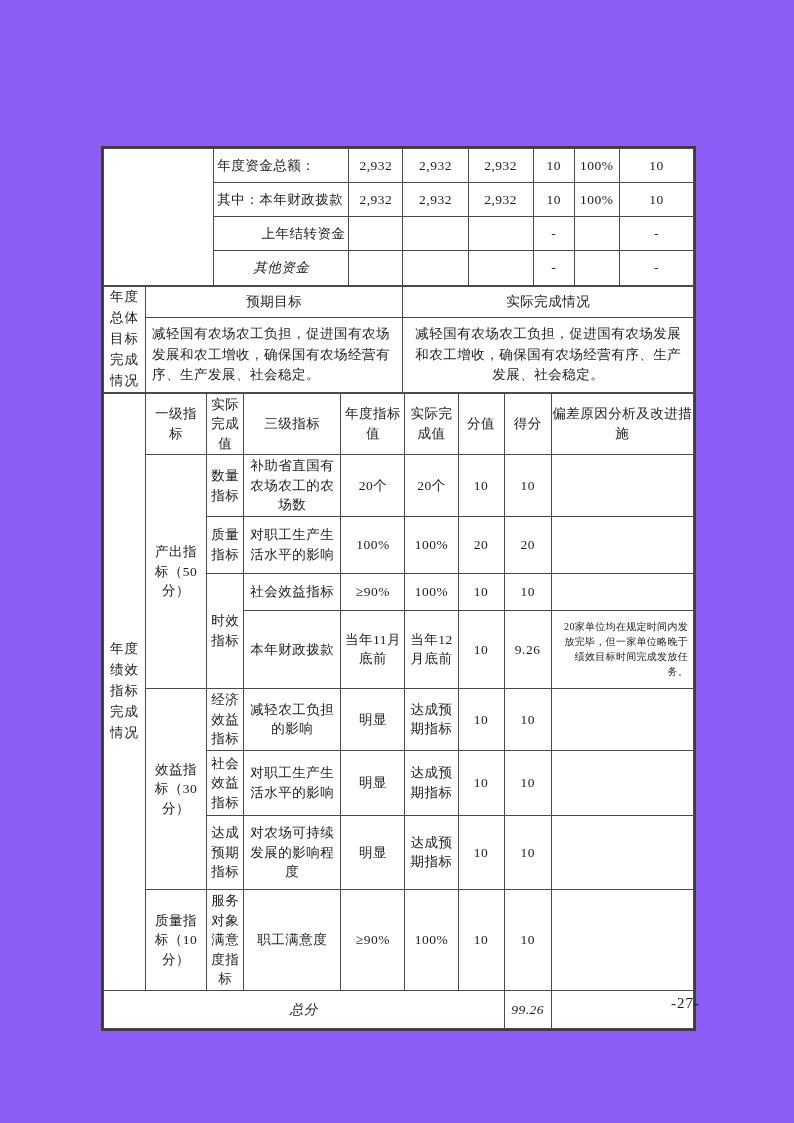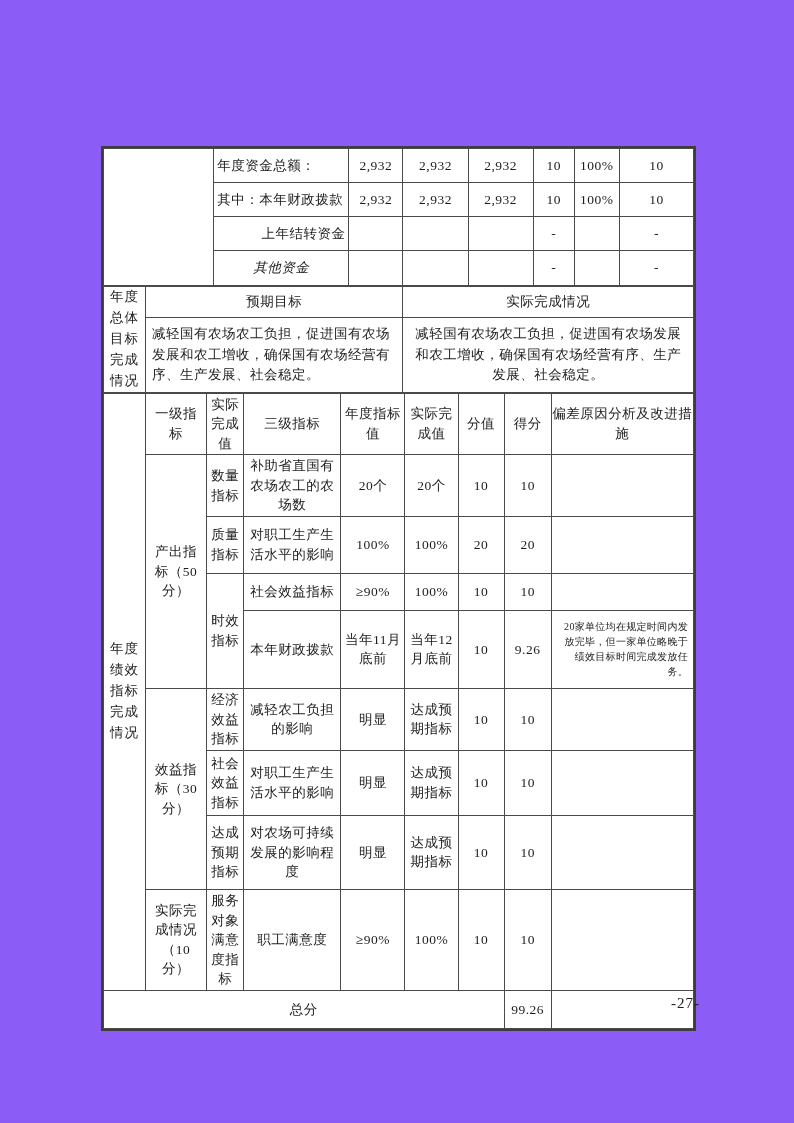--- a/index.html
+++ b/index.html
@@ -41,21 +41,21 @@
     overflow: hidden;
     word-break: break-all;
   }
   
   .h34 { height: 34px; } .h35 { height: 35px; font-style: italic; }
   .h28 { height: 28px; } .h62 { height: 62px; }
   .h52 { height: 52px; } .h58 { height: 58px; }
   .h57 { height: 57px; } .h37 { height: 37px; }
   .h78 { height: 78px; } .h65 { height: 65px; }
   .h74 { height: 74px; } .h94 { height: 94px; }
-  .h38 { height: 38px; }
+  .h38 { height: 38px; font-style: italic; }
   .al { text-align: left; }
   .ar { text-align: right; }
   .vlabel {
     padding: 0 6px;
     line-height: 1.55;
     letter-spacing: 1px;
   }
   .goal-expected {
     text-align: left;
     padding: 3px 6px;
@@ -247,21 +247,21 @@
       <tr class="h74">
         <td>达成预期指标</td>
         <td>对农场可持续发展的影响程度</td>
         <td>明显</td>
         <td>达成预期指标</td>
         <td class="num">10</td>
         <td class="num">10</td>
         <td class="dev-note"></td>
       </tr>
       <tr class="h94">
-        <td>实际完成情况（10分）</td>
+        <td>质量指标（10分）</td>
         <td>服务对象满意度指标</td>
         <td>职工满意度</td>
         <td>≥90%</td>
         <td>100%</td>
         <td class="num">10</td>
         <td class="num">10</td>
         <td class="dev-note"></td>
       </tr>
       <tr class="h38">
         <td colspan="7">总分</td>

